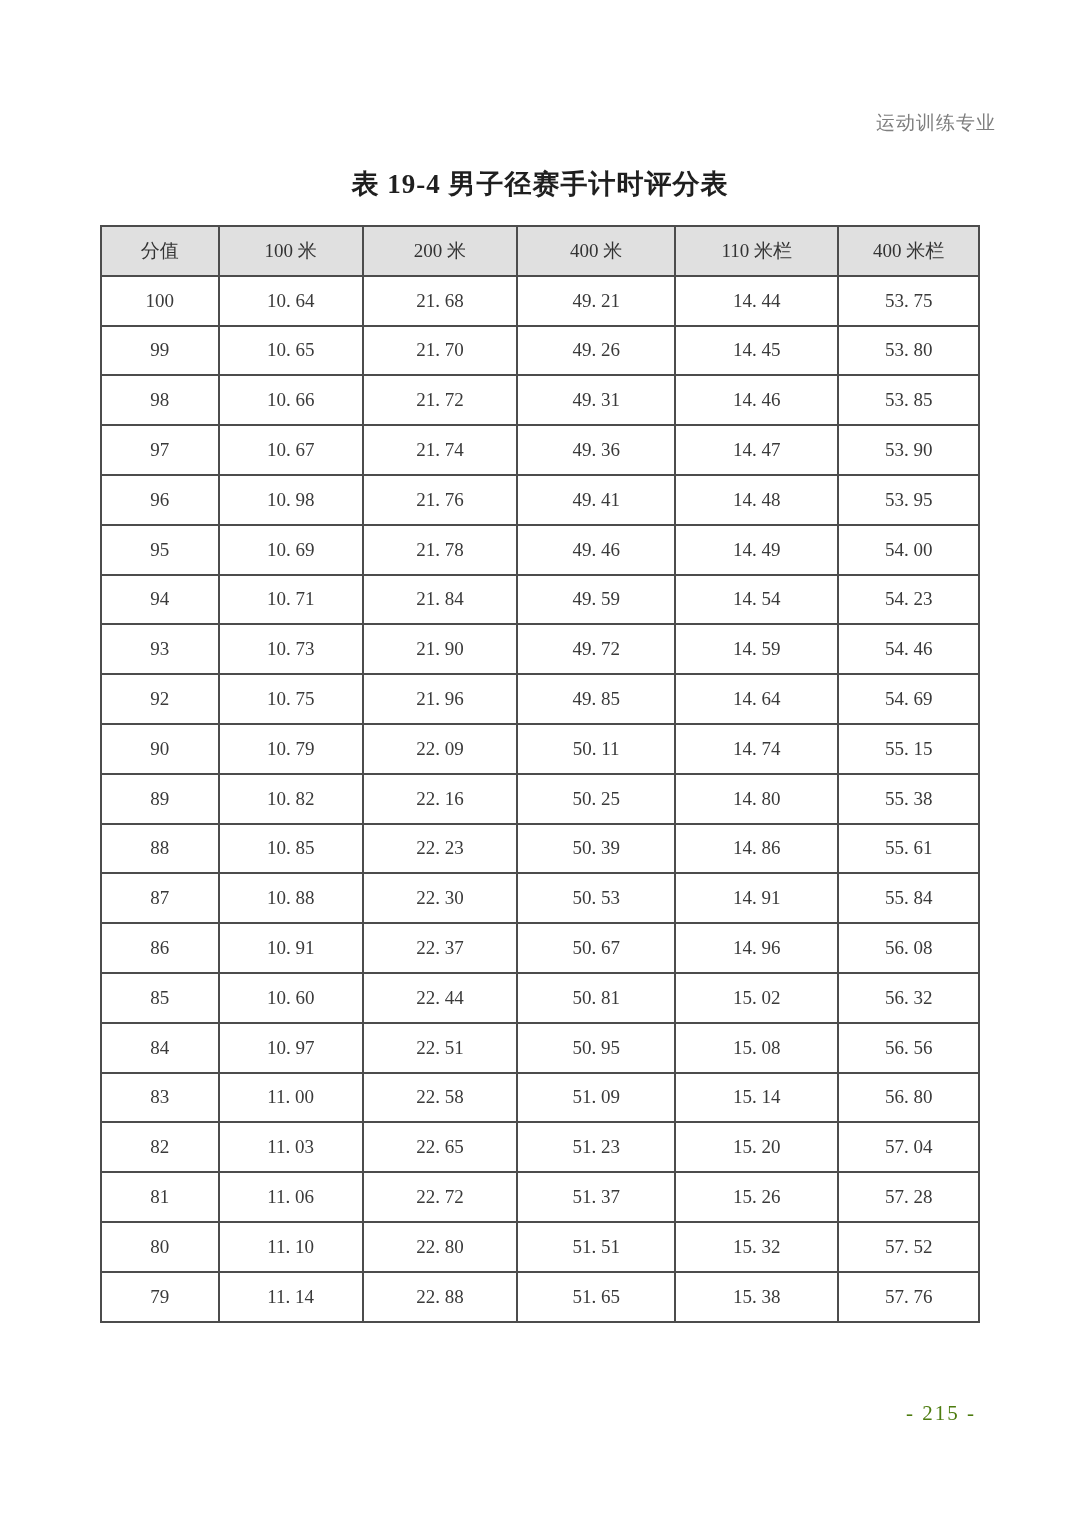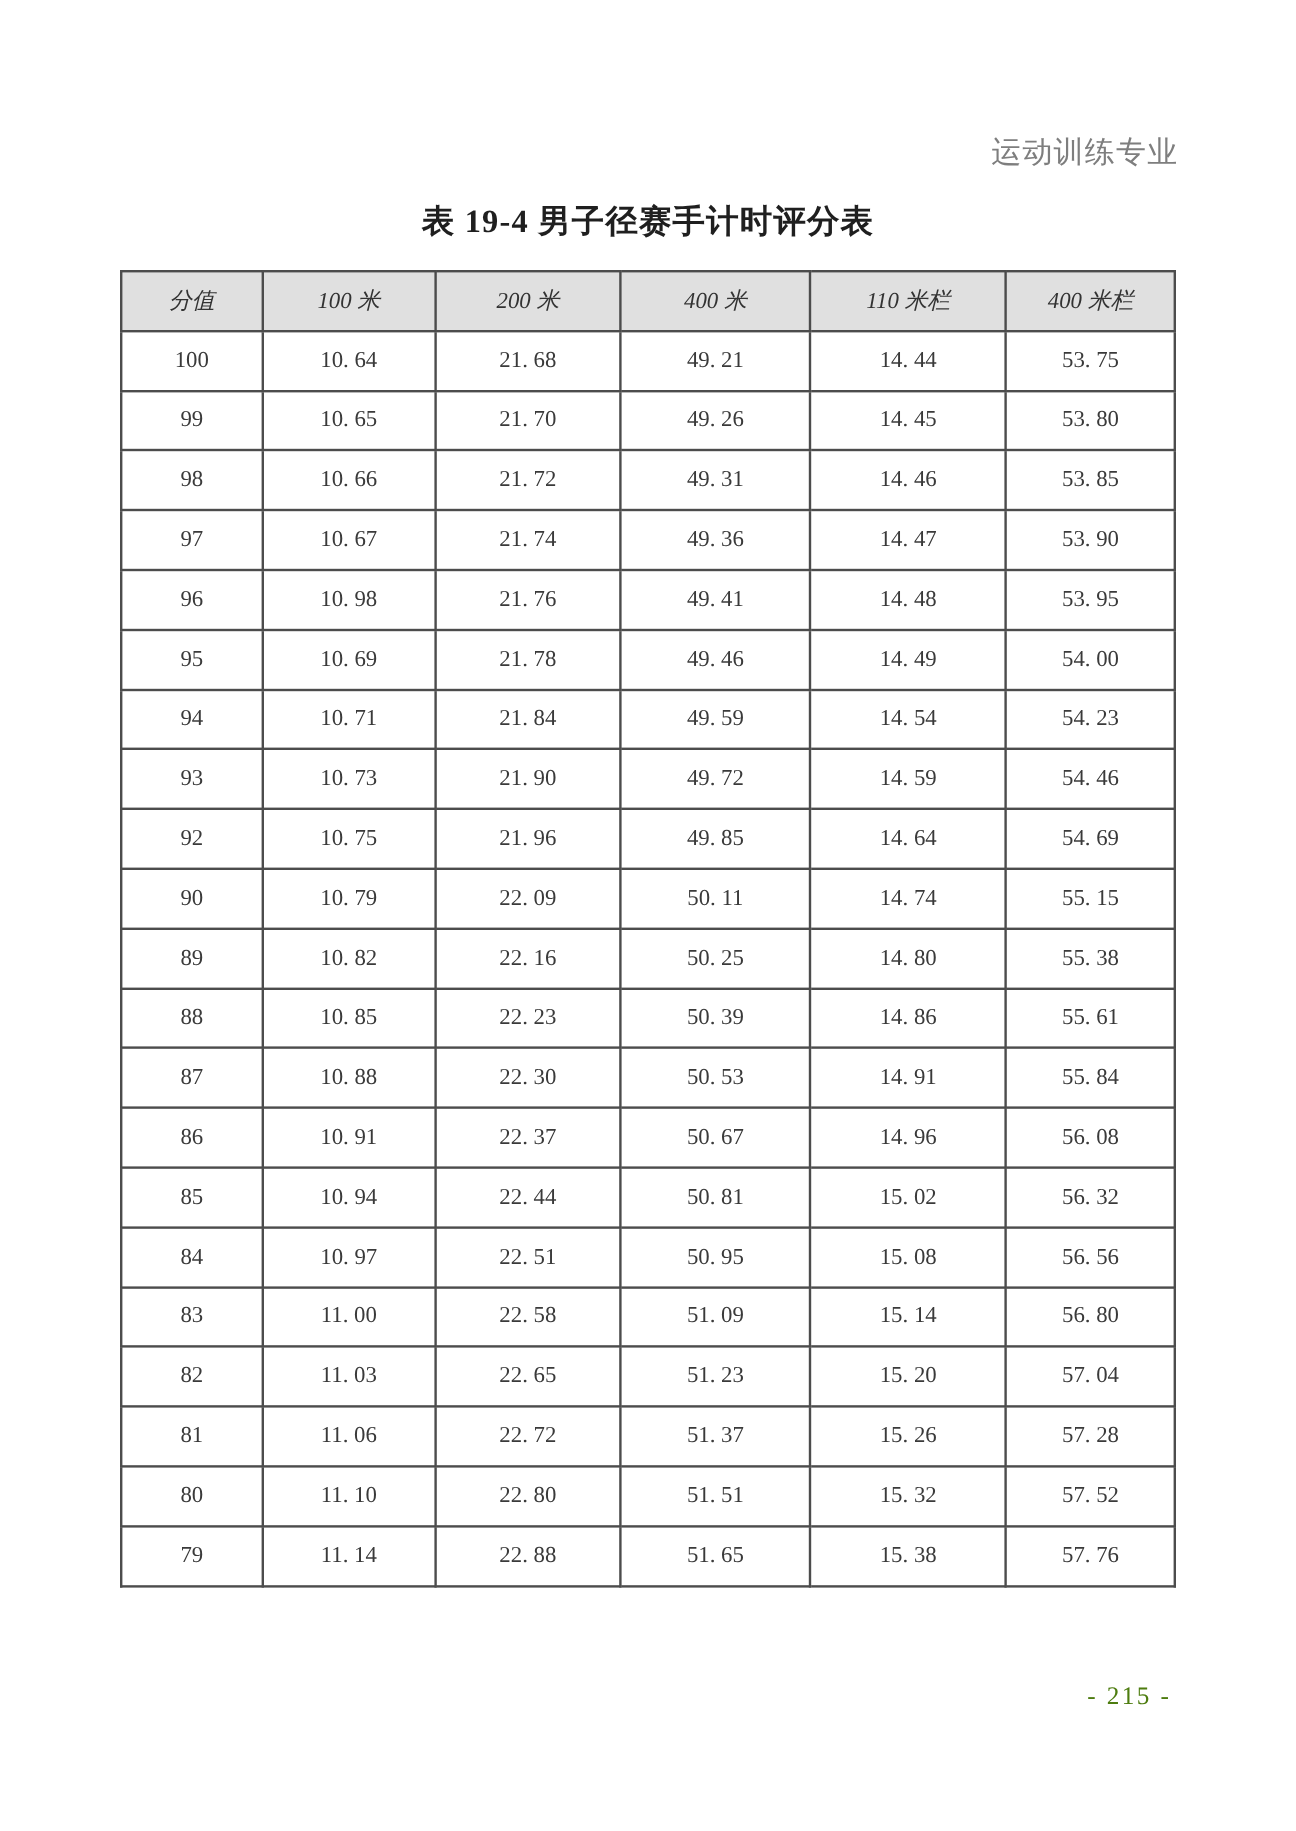--- a/index.html
+++ b/index.html
@@ -5,22 +5,22 @@
   html, body { margin: 0; padding: 0; }
   body {
     width: 1080px; height: 1526px;
     background: #ffffff;
     position: relative;
     font-family: "Liberation Serif", "DejaVu Serif", serif;
     overflow: hidden;
   }
   .header-right {
     position: absolute;
-    top: 110px; right: 98px;
-    font-size: 25px;
+    top: 110px; right: 84px;
+    font-size: 19px;
     letter-spacing: 1px;
     color: #7e7e7e;
   }
   .table-title {
     position: absolute;
     top: 166px; left: 100px; width: 880px;
     text-align: center;
     font-size: 27px;
     font-weight: bold;
     color: #1f1f1f;
@@ -39,21 +39,20 @@
     vertical-align: middle;
     font-size: 19px;
     color: #3a3a3a;
     padding: 0;
     white-space: pre;
   }
   .score-table th {
     background: #e0e0e0;
     font-weight: normal;
     color: #333333;
-    font-style: italic;
   }
   col.c1 { width: 13.4%; }
   col.c2 { width: 16.4%; }
   col.c3 { width: 17.6%; }
   col.c4 { width: 18.0%; }
   col.c5 { width: 18.6%; }
   col.c6 { width: 16.0%; }
   .page-footer {
     position: absolute;
     top: 1401px; right: 104px;
@@ -196,21 +195,21 @@
       <tr>
         <td>86</td>
         <td>10. 91</td>
         <td>22. 37</td>
         <td>50. 67</td>
         <td>14. 96</td>
         <td>56. 08</td>
       </tr>
       <tr>
         <td>85</td>
-        <td>10. 94</td>
+        <td>10. 60</td>
         <td>22. 44</td>
         <td>50. 81</td>
         <td>15. 02</td>
         <td>56. 32</td>
       </tr>
       <tr>
         <td>84</td>
         <td>10. 97</td>
         <td>22. 51</td>
         <td>50. 95</td>

